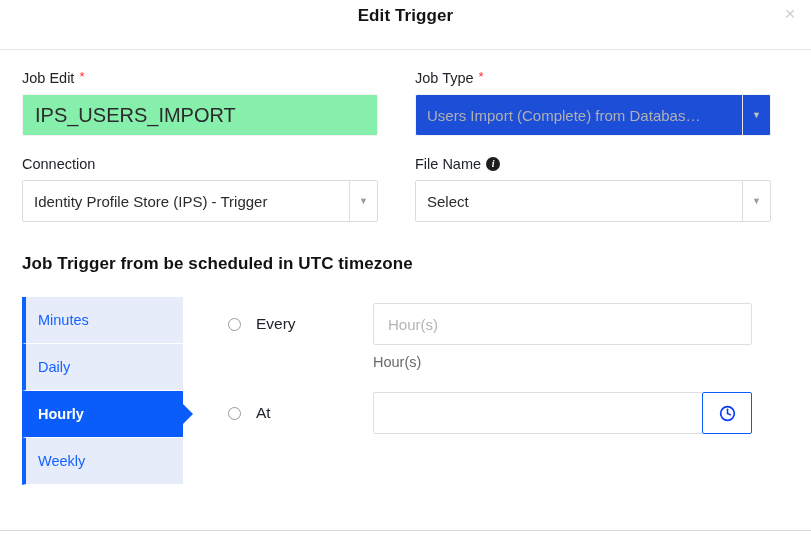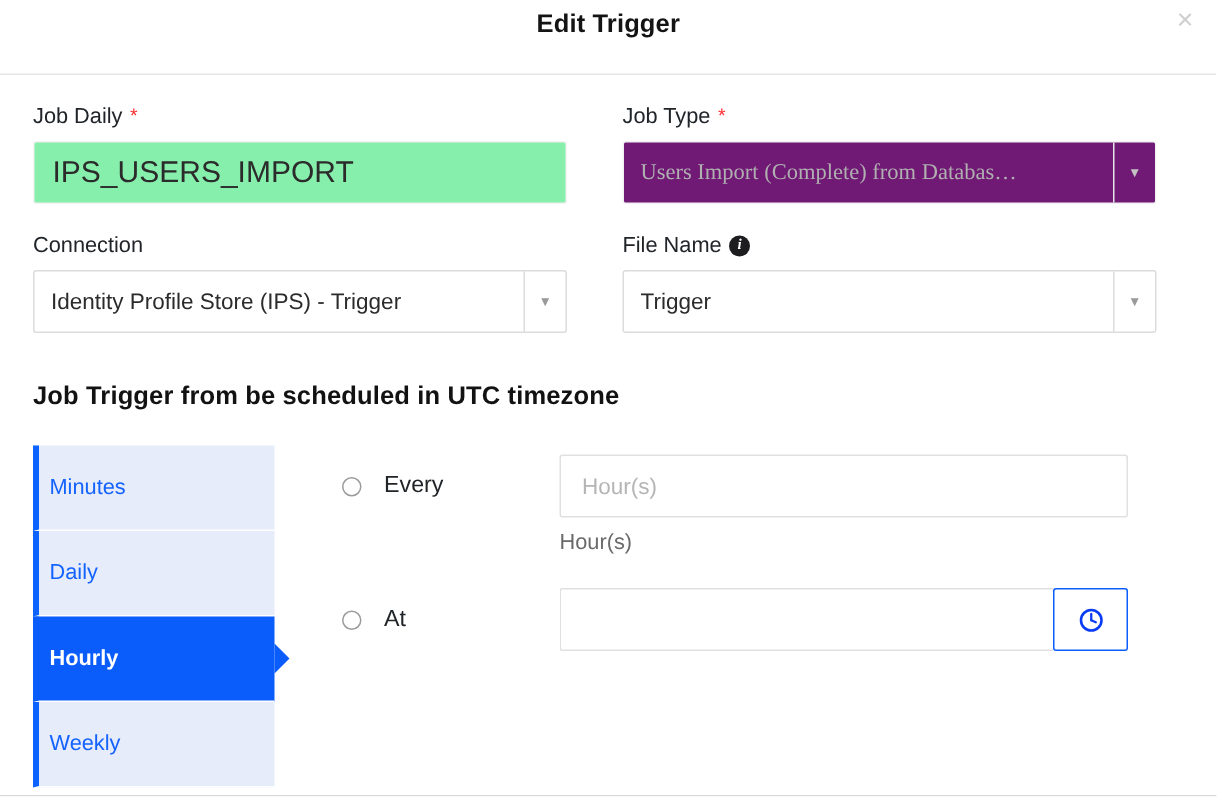--- a/index.html
+++ b/index.html
@@ -92,23 +92,22 @@
     position: relative;
     width: 100%;
     height: 42px;
     display: flex;
     align-items: stretch;
     border: 1px solid #dcdcdc;
     border-radius: 2px;
     background: #fff;
   }
   .select-wrap.disabled {
-    background: #701a75;
+    background: #1d4ed8;
     border-color: #f2f2f2;
-    font-family: Liberation Serif, serif;
   }
   .select-value {
     flex: 1;
     display: flex;
     align-items: center;
     padding: 0 11px;
     font-size: 15px;
     color: #2b2b2b;
     white-space: nowrap;
     overflow: hidden;
@@ -141,24 +140,24 @@
     display: flex;
     margin-top: 23px;
   }
 
   .tab-list {
     width: 161px;
     flex: 0 0 161px;
   }
   .tab-item {
     position: relative;
-    height: 57px;
-    display: flex;
-    align-items: center;
-    padding-left: 7px;
+    height: 47px;
+    display: flex;
+    align-items: center;
+    padding-left: 12px;
     font-size: 14.5px;
     background: #e7ecfb;
     color: #1463ff;
     border-left: 4px solid #0d63ff;
     border-bottom: 1px solid #ffffff;
     cursor: pointer;
   }
   .tab-item.active {
     background: #0a5cfb;
     color: #ffffff;
@@ -279,21 +278,21 @@
   <div class="modal-title">Edit Trigger</div>
   <button class="close-btn">×</button>
 </div>
 
 <div class="modal-body">
 
   <div class="form-row">
 
     <div class="form-col">
       <div class="field-label">
-        <span>Job Daily</span>
+        <span>Job Edit</span>
           <span class="req-star">*</span>
       </div>
       <input class="text-input" type="text" readonly="" value="IPS_USERS_IMPORT" style="">
     </div>
 
     <div class="form-col">
       <div class="field-label">
         <span>Job Type</span>
           <span class="req-star">*</span>
       </div>
@@ -316,21 +315,21 @@
         <div class="select-arrow">▼</div>
       </div>
     </div>
 
     <div class="form-col">
       <div class="field-label">
         <span>File Name</span>
         <span class="info-icon">i</span>
       </div>
       <div class="select-wrap">
-        <div class="select-value">Trigger</div>
+        <div class="select-value">Select</div>
         <div class="select-arrow">▼</div>
       </div>
     </div>
 
   </div>
 
   <div class="schedule-title">Job Trigger from be scheduled in UTC timezone</div>
 
   <div class="schedule-area">
 

